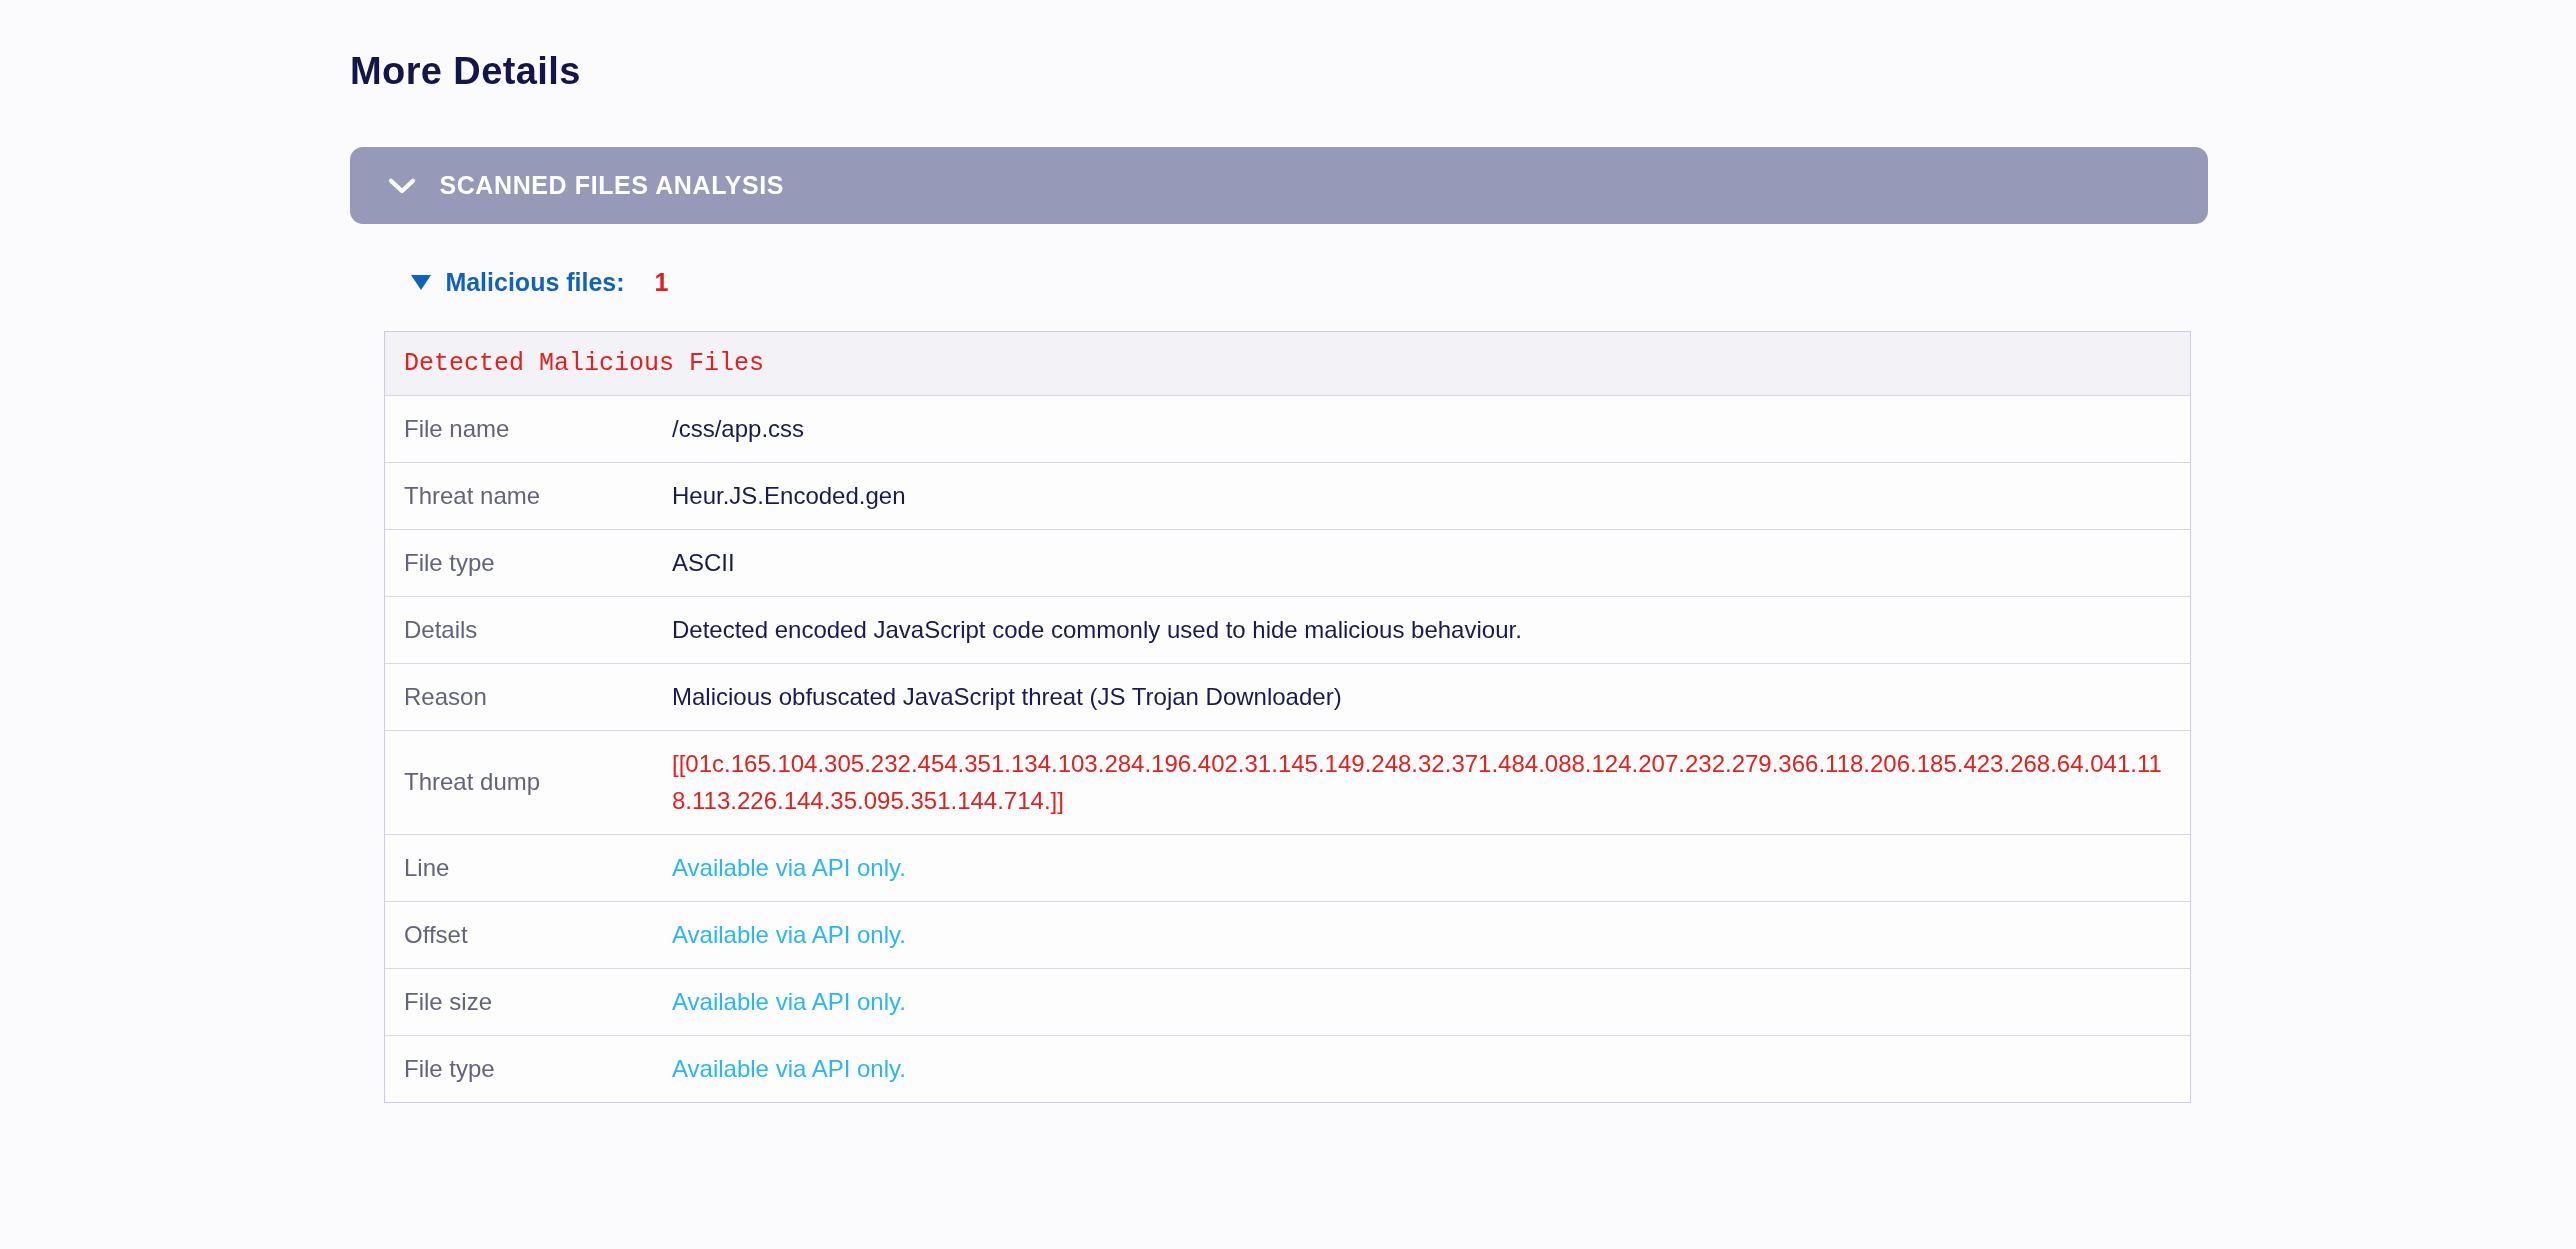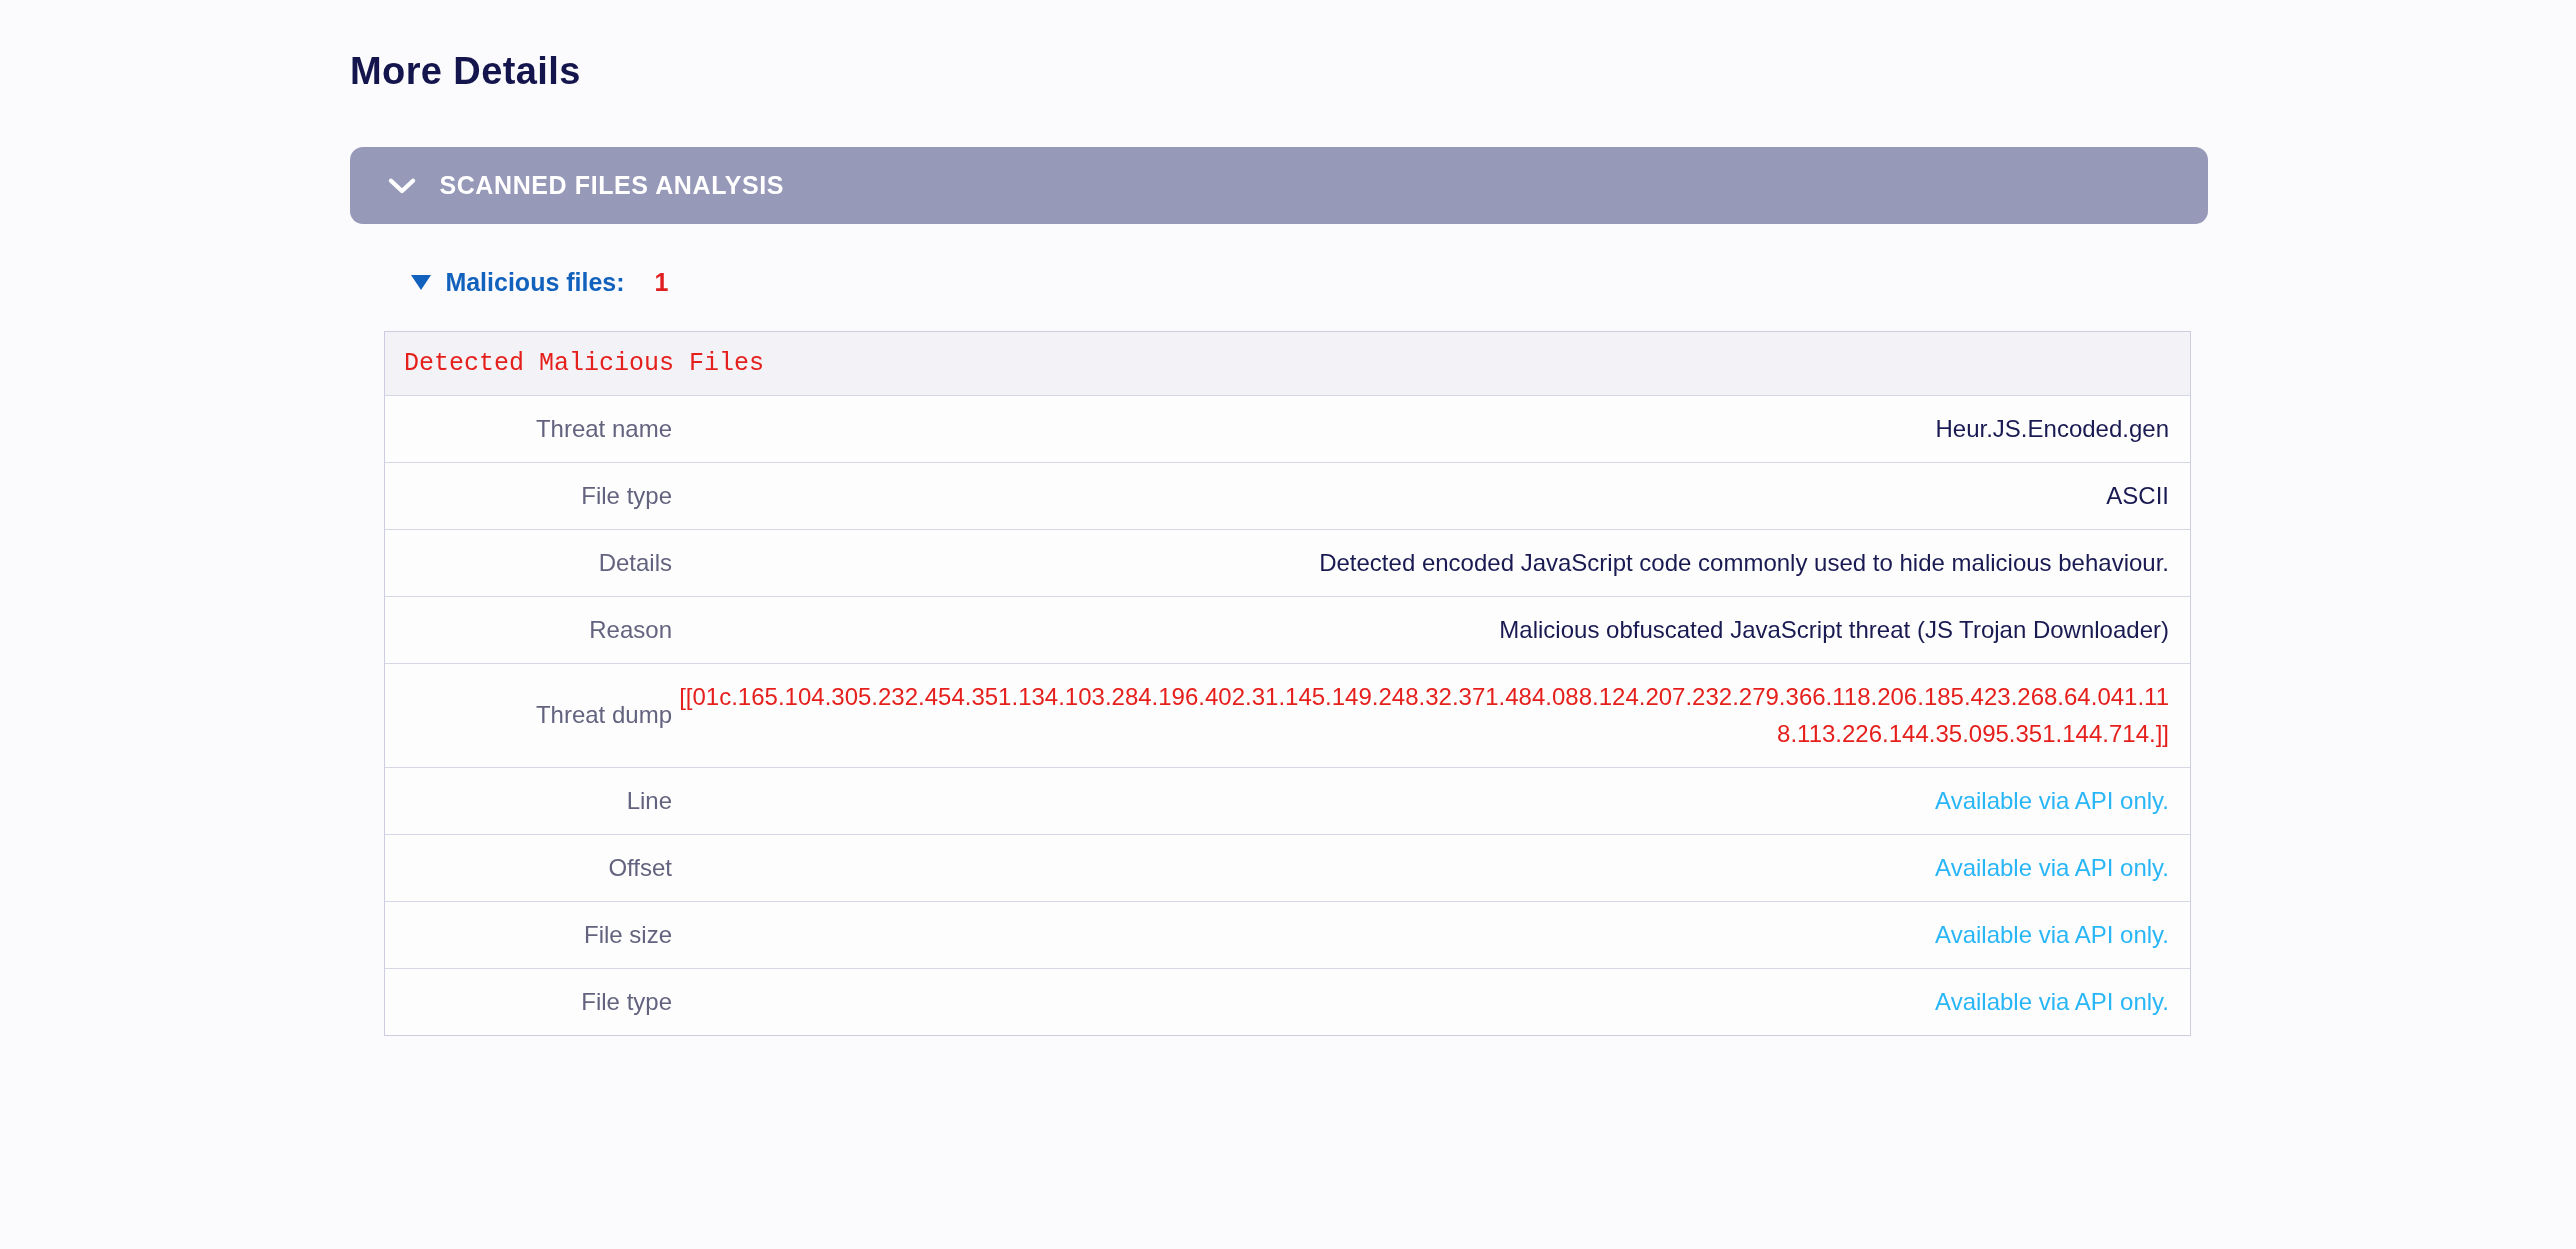--- a/index.html
+++ b/index.html
@@ -69,21 +69,20 @@
     font-weight: 700;
     color: #e02020;
     margin-left: 30px;
   }
   .files-table {
     margin-top: 34px;
     margin-left: 34px;
     width: 1807px;
     border: 1.6px solid #cccde0;
     background: #ffffff;
-    text-align: right;
   }
   .thead {
     min-height: 64px;
     background: #f2f2f7;
     display: flex;
     align-items: center;
     padding-left: 19px;
     border-bottom: 1.6px solid #d6d7e6;
     font-family: "Liberation Mono", "DejaVu Sans Mono", monospace;
     font-size: 25px;
@@ -135,20 +134,24 @@
   <div class="malicious-toggle">
     <span class="tri-down"></span>
     <span class="malicious-label">Malicious files:</span>
     <span class="malicious-count">1</span>
   </div>
 
   <div class="files-table">
     <div class="thead">Detected Malicious Files</div>
     <div>
         <div class="trow">
+          <div class="tlabel">File name</div>
+          <div class="tvalue v-normal">/css/app.css</div>
+        </div>
+        <div class="trow">
           <div class="tlabel">Threat name</div>
           <div class="tvalue v-normal">Heur.JS.Encoded.gen</div>
         </div>
         <div class="trow">
           <div class="tlabel">File type</div>
           <div class="tvalue v-normal">ASCII</div>
         </div>
         <div class="trow">
           <div class="tlabel">Details</div>
           <div class="tvalue v-normal">Detected encoded JavaScript code commonly used to hide malicious behaviour.</div>

